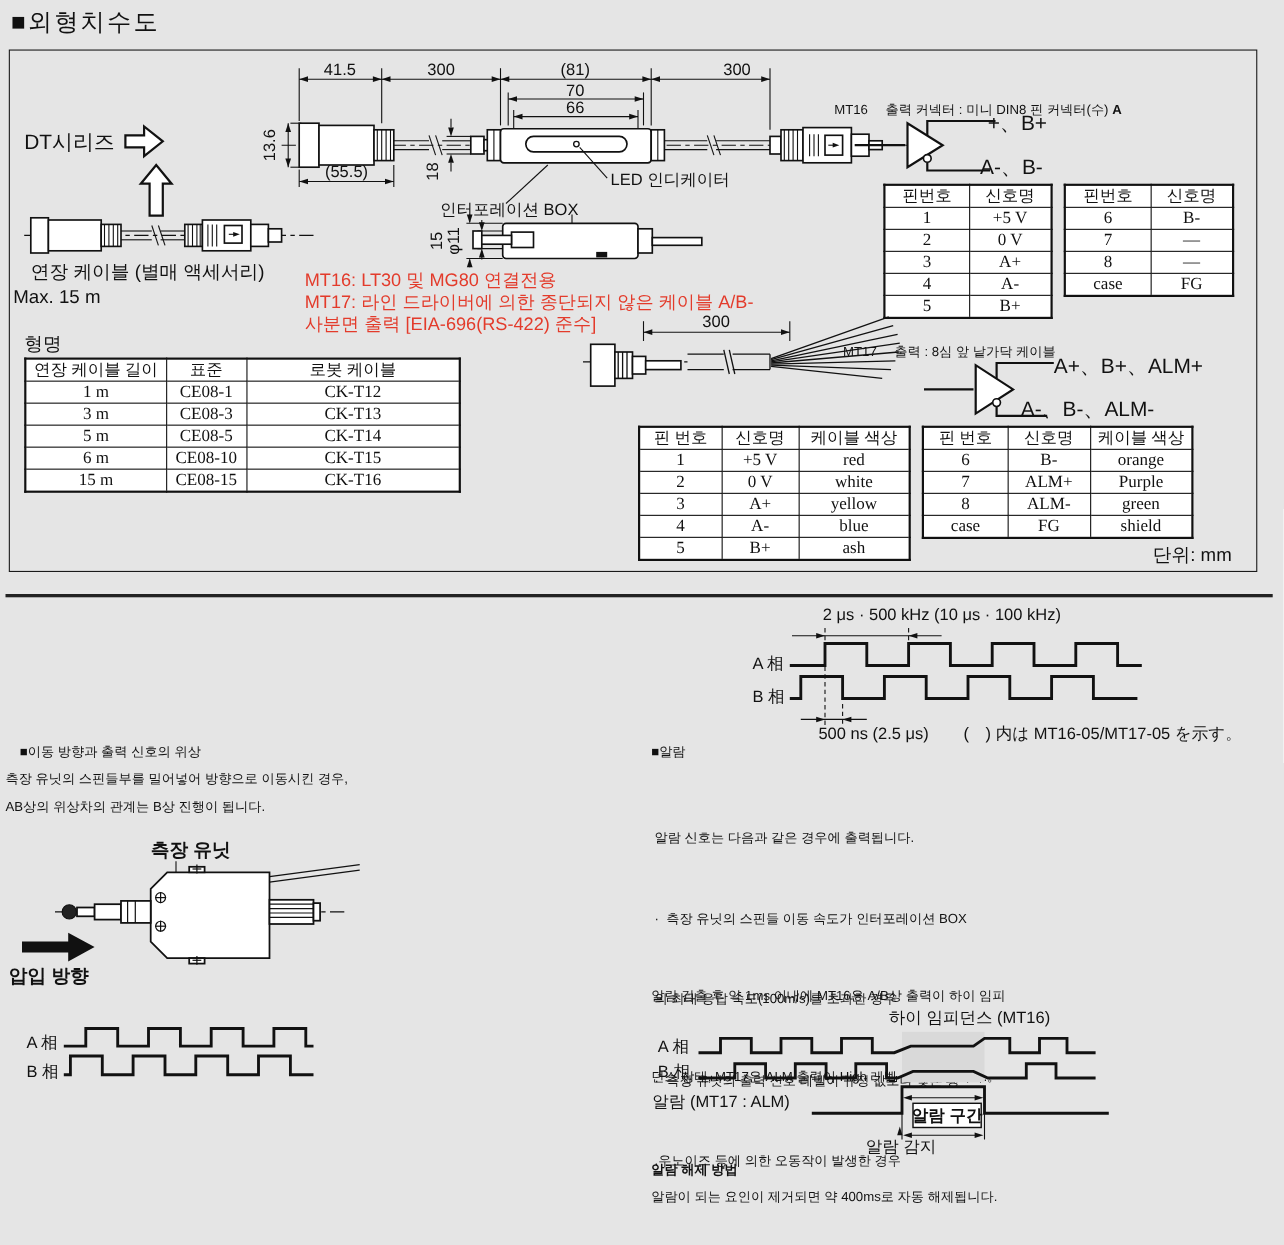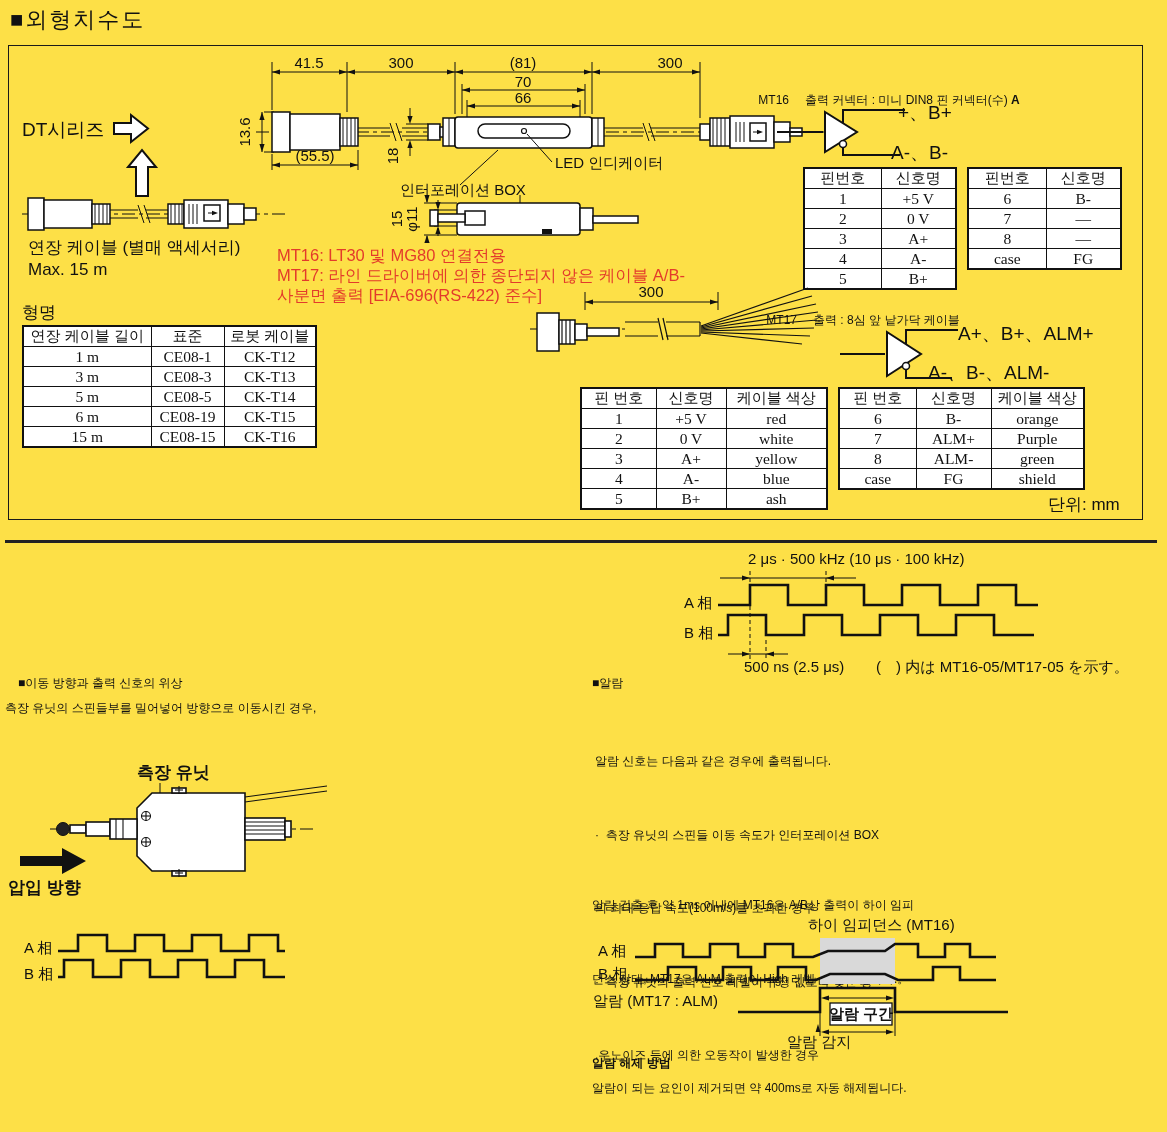--- a/index.html
+++ b/index.html
@@ -1,27 +1,27 @@
 <!DOCTYPE html>
 <html><head>
 <meta charset="utf-8">
 <style>
   html,body{margin:0;padding:0;background:#fff}
-  #stage{position:relative;width:1167px;height:1132px;background:#fde047;overflow:hidden;
+  #stage{position:relative;width:1167px;height:1132px;background:#e5e5e5;overflow:hidden;
          font-family:"Liberation Sans",sans-serif;color:#111}
   .t{position:absolute;white-space:pre;line-height:1.3}
   .serif{font-family:Liberation Sans, sans-serif}
   .b{font-weight:bold}
   .red{color:#e33b2b}.f165{font-size:16.5px}.f17{font-size:17px}.f18{font-size:12px}.f19{font-size:19px}
   .title{font-size:22px;font-family:"Liberation Serif",serif;letter-spacing:2px}
   .box{position:absolute;border:1.5px solid #1a1a1a}
   .divider{position:absolute;background:#222;height:3px}
   table.tbl{position:absolute;border-collapse:collapse;table-layout:fixed;border:2.5px solid #111;background:#fff}
   .tbl th,.tbl td{border:1px solid #111;text-align:center;padding:0 2px;font-weight:normal;height:19px;overflow:hidden}
-  .tbl th{font-size:15px;font-family:Liberation Sans, sans-serif}
+  .tbl th{font-size:15px;font-family:Liberation Serif, serif}
   .tbl td{font-size:15.5px;font-family:"Liberation Serif",serif}
   svg.d{position:absolute;overflow:visible}
   svg text{font-family:"Liberation Sans",sans-serif;fill:#111;font-size:15px}
   .lines div{white-space:pre}
 </style>
 </head>
 <body>
 
 <div id="stage">
 
@@ -65,28 +65,28 @@
         <line x1="126" y1="18" x2="148" y2="18"></line>
       <line x1="90" y1="26" x2="118" y2="26"></line>
         <line x1="126" y1="26" x2="148" y2="26"></line>
       <line x1="118" y1="13" x2="124" y2="31"></line>
         <line x1="124" y1="13" x2="130" y2="31"></line>
       <line x1="188" y1="21" x2="195" y2="21"></line>
     </g>
     <path d="M198,21 l-6,-2.2 v4.4 z" fill="#111"></path>
   </svg>
   <div class="t f17" style="left:28px;top:237px">연장 케이블 (별매 액세서리)</div>
-  <div class="t f17" style="left:28px;top:259px">Max. 15 m</div>
+  <div class="t f17" style="left:12px;top:259px">Max. 15 m</div>
 
   <div class="t f165 red" style="left:277px;top:245px">MT16: LT30 및 MG80 연결전용</div>
   <div class="t f165 red" style="left:277px;top:265px">MT17: 라인 드라이버에 의한 종단되지 않은 케이블 A/B-</div>
   <div class="t f165 red" style="left:277px;top:285px">사분면 출력 [EIA-696(RS-422) 준수]</div>
 
   <div class="t f17" style="left:22px;top:302px">형명</div>
-  <table class="tbl" style="left:22px;top:325px;width:295px">
+  <table class="tbl" style="left:22px;top:325px;width:397px">
     <colgroup>
         <col style="width:128px">
         <col style="width:73px">
         <col>
       </colgroup>
     <tbody>
       <tr>
         <th>연장 케이블 길이</th>
         <th>표준</th>
         <th>로봇 케이블</th>
@@ -101,21 +101,21 @@
         <td>CE08-3</td>
         <td>CK-T13</td>
       </tr>
       <tr>
         <td>5 m</td>
         <td>CE08-5</td>
         <td>CK-T14</td>
       </tr>
       <tr>
         <td>6 m</td>
-        <td>CE08-19</td>
+        <td>CE08-10</td>
         <td>CK-T15</td>
       </tr>
       <tr>
         <td>15 m</td>
         <td>CE08-15</td>
         <td>CK-T16</td>
       </tr>
     </tbody>
   </table>
 
@@ -477,20 +477,21 @@
     <g stroke="#111" stroke-width="2.6" fill="none" stroke-linejoin="miter">
       <polyline points="78,57 110,57 110,37 148,37 148,57 186,57 186,37 224,37 224,57 262,57 262,37 300,37 300,57 338,57 338,37 376,37 376,57 398,57"></polyline>
       <polyline points="78,87 88,87 88,67 126,67 126,87 164,87 164,67 202,67 202,87 240,87 240,67 278,67 278,87 316,87 316,67 354,67 354,87 394,87"></polyline>
     </g>
     <text x="104" y="124" font-size="16">500 ns (2.5 μs)</text>
     <text x="236" y="124" font-size="16">(　) 内は MT16-05/MT17-05 を示す。</text>
   </svg>
 
   <div class="t f18" style="left:18px;top:676px">■이동 방향과 출력 신호의 위상</div>
   <div class="t f18" style="left:5px;top:701px">측장 유닛의 스핀들부를 밀어넣어 방향으로 이동시킨 경우,</div>
+  <div class="t f18" style="left:5px;top:726px">AB상의 위상차의 관계는 B상 진행이 됩니다.</div>
   <div class="t f17 b" style="left:137px;top:762px">측장 유닛</div>
 
   <svg class="d" style="left:15px;top:780px" width="345" height="98" viewBox="0 0 345 98">
     <line x1="145" y1="3" x2="145" y2="14" stroke="#111" stroke-width="1"></line>
     <line x1="35" y1="49" x2="300" y2="49" stroke="#111" stroke-width="1" stroke-dasharray="13 4 4 4"></line>
     <g stroke="#111" stroke-width="1.6" fill="#fff">
       <polygon points="137,13 230,13 230,91 137,91 122,76 122,28"></polygon>
       <rect x="157" y="8" width="14" height="5"></rect>
         <rect x="157" y="91" width="14" height="5"></rect>
       <rect x="55" y="45" width="16" height="8"></rect>

